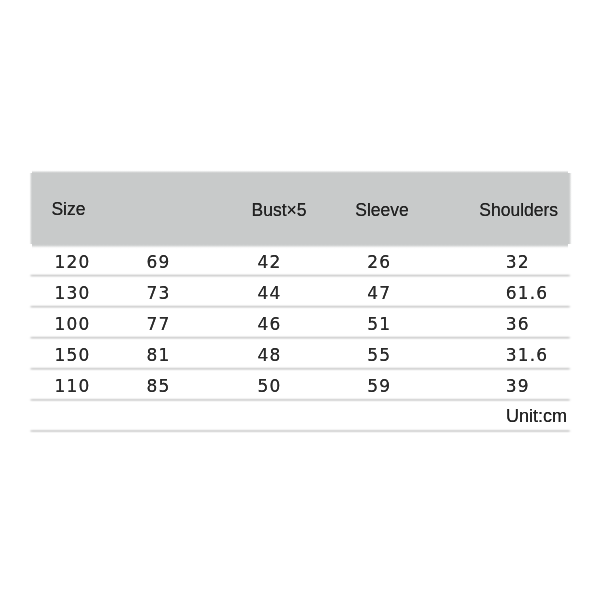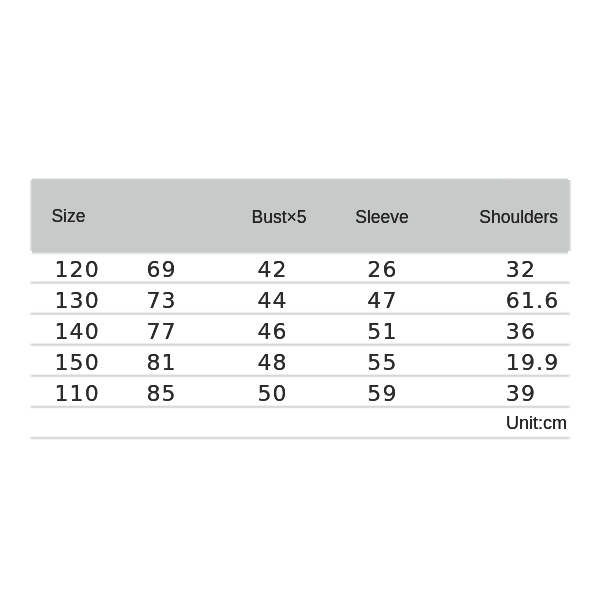--- a/index.html
+++ b/index.html
@@ -3,21 +3,21 @@
 <meta charset="utf-8">
 <style>
   html, body { margin:0; padding:0; }
   body {
     width:600px; height:600px; background:#ffffff; overflow:hidden;
     font-family:"Liberation Sans", sans-serif;
   }
   #page { position:relative; width:600px; height:600px; background:#ffffff; }
 
   
-  #table { position:absolute; left:31px; top:179px; width:540px; }
+  #table { position:absolute; left:31px; top:172px; width:540px; }
 
   
   #thead { position:relative; height:73px; }
   #thead-fill {
     position:absolute; left:1px; top:1px; width:536px; height:71px;
     background:#c8caca;
   }
   #thead-left, #thead-right { position:absolute; top:1px; height:71px; width:4px; }
   #thead-left {
     left:-3px;
@@ -57,21 +57,21 @@
     font-size:17.5px; color:#232323; white-space:nowrap;
     text-shadow:0 0 0.4px #232323;
     transform:translateZ(0);
   }
 
   
   #body { position:relative; }
   .row { position:relative; height:31.08px; }
   .cell {
     position:absolute; top:2px; height:31.08px; line-height:31.08px;
-    font-family:"DejaVu Sans", sans-serif; font-size:22px; color:#2b2b2b;
+    font-family:"DejaVu Sans", sans-serif; font-size:17px; color:#2b2b2b;
     letter-spacing:1.2px; white-space:nowrap;
     text-shadow:0 0 0.4px #2b2b2b;
     transform:translateZ(0);
   }
   .rule {
     position:absolute; left:-3px; width:545px; height:6px; pointer-events:none;
     -webkit-mask-image:linear-gradient(to right,
       rgba(0,0,0,0.02) 0px, rgba(0,0,0,0.02) 1px,
       rgba(0,0,0,0.12) 1px, rgba(0,0,0,0.12) 2px,
       rgba(0,0,0,0.46) 2px, rgba(0,0,0,0.46) 3px,
@@ -136,32 +136,32 @@
         <div class="cell" style="left:474.7px">32</div>
       </div>
       <div class="row">
         <div class="cell" style="left:23.4px">130</div>
         <div class="cell" style="left:115.4px">73</div>
         <div class="cell" style="left:226.4px">44</div>
         <div class="cell" style="left:336.3px">47</div>
         <div class="cell" style="left:474.7px">61.6</div>
       </div>
       <div class="row">
-        <div class="cell" style="left:23.4px">140</div>
+        <div class="cell" style="left:23.4px">100</div>
         <div class="cell" style="left:115.4px">77</div>
         <div class="cell" style="left:226.4px">46</div>
         <div class="cell" style="left:336.3px">51</div>
         <div class="cell" style="left:474.7px">36</div>
       </div>
       <div class="row">
         <div class="cell" style="left:23.4px">150</div>
         <div class="cell" style="left:115.4px">81</div>
         <div class="cell" style="left:226.4px">48</div>
         <div class="cell" style="left:336.3px">55</div>
-        <div class="cell" style="left:474.7px">19.9</div>
+        <div class="cell" style="left:474.7px">31.6</div>
       </div>
       <div class="row">
         <div class="cell" style="left:23.4px">110</div>
         <div class="cell" style="left:115.4px">85</div>
         <div class="cell" style="left:226.4px">50</div>
         <div class="cell" style="left:336.3px">59</div>
         <div class="cell" style="left:474.7px">39</div>
       </div>
     </div>
 

